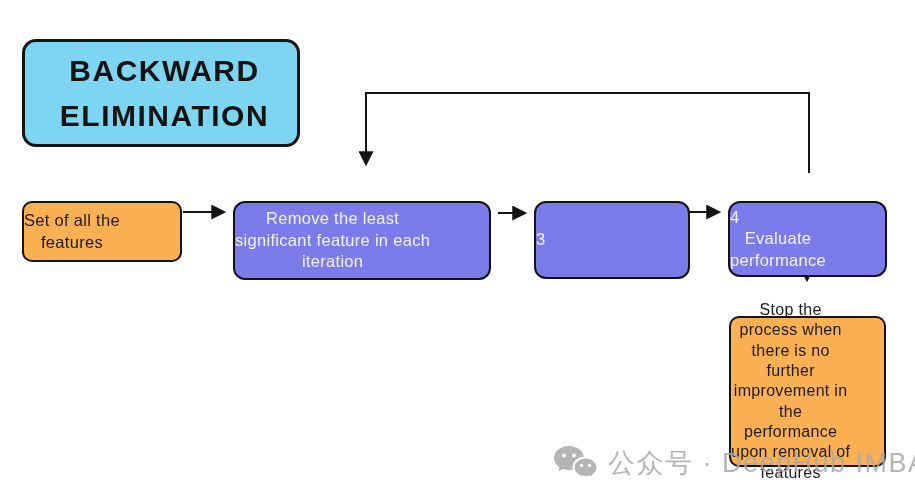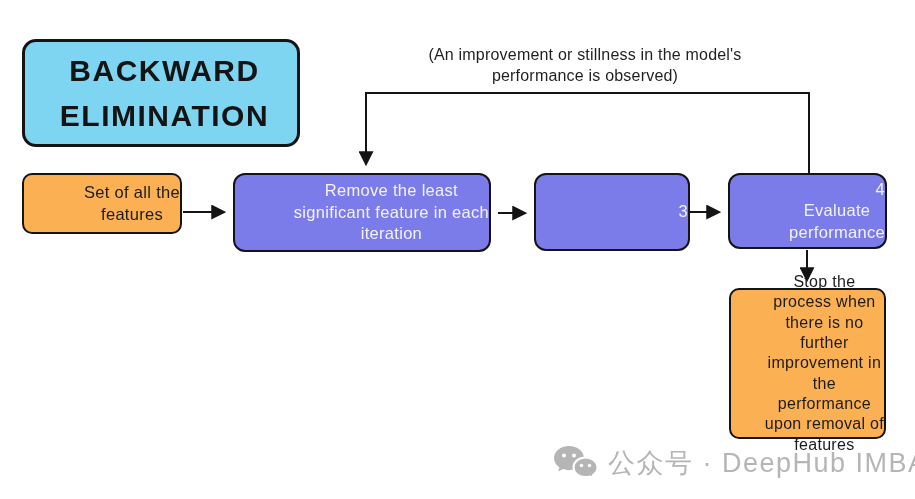--- a/index.html
+++ b/index.html
@@ -26,22 +26,22 @@
   }
 
   .annotation {
     position:absolute; left:385px; top:44px; width:400px; z-index:2;
     white-space:pre-line; text-align:center; font-size:16px; line-height:1.33;
     color:#1f1f1f; letter-spacing:0.2px;
   }
 
   .node {
     position:absolute; z-index:2; border:2.5px solid var(--ink);
-    display:flex; flex-direction:column; align-items:flex-end; justify-content:center;
-    text-align:center; letter-spacing:0.3px;
+    display:flex; flex-direction:column; align-items:flex-start; justify-content:center;
+    text-align:center; letter-spacing:0.3px;margin-top:28px;
   }
   .node span { white-space:pre-line; }
   .node.orange { background:var(--orange); color:#1c1c1c; border-radius:10px; }
   .node.purple { background:var(--purple); color:var(--text_light); border-radius:12px; }
 
   .node-features { left:22px;  top:173px; width:160px; height:61px;  font-size:16.5px; line-height:1.3; }
   .node-remove   { left:233px; top:173px; width:258px; height:79px;  font-size:16.5px; line-height:1.32; }
   .node-learning { left:534px; top:173px; width:156px; height:78px;  font-size:16.5px; line-height:1.3; }
   .node-evaluate { left:728px; top:173px; width:159px; height:76px;  font-size:16.5px; line-height:1.3; }
   .node-stop     { left:729px; top:288px; width:157px; height:151px; font-size:16px;   line-height:1.27; border-radius:12px; }
@@ -70,22 +70,20 @@
     <line x1="690" y1="212" x2="719" y2="212" marker-end="url(#arrow)"></line>
     <line x1="807" y1="250" x2="807" y2="280" marker-end="url(#arrow)"></line>
     <polyline points="809,173 809,93 366,93 366,164" marker-end="url(#arrow)"></polyline>
   </svg>
 
   <div class="title-box">
     <span>BACKWARD
 ELIMINATION</span>
   </div>
 
-  <div class="annotation">(An improvement or stillness in the model's
-performance is observed)</div>
 
   <div class="node orange node-features">
     <span>Set of all the
 features</span>
   </div>
 
   <div class="node purple node-remove">
     <span>Remove the least
 significant feature in each
 iteration</span>

